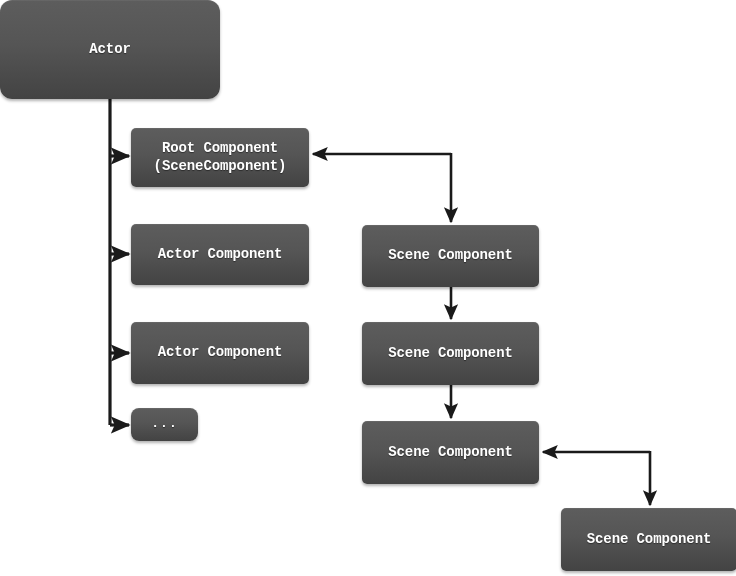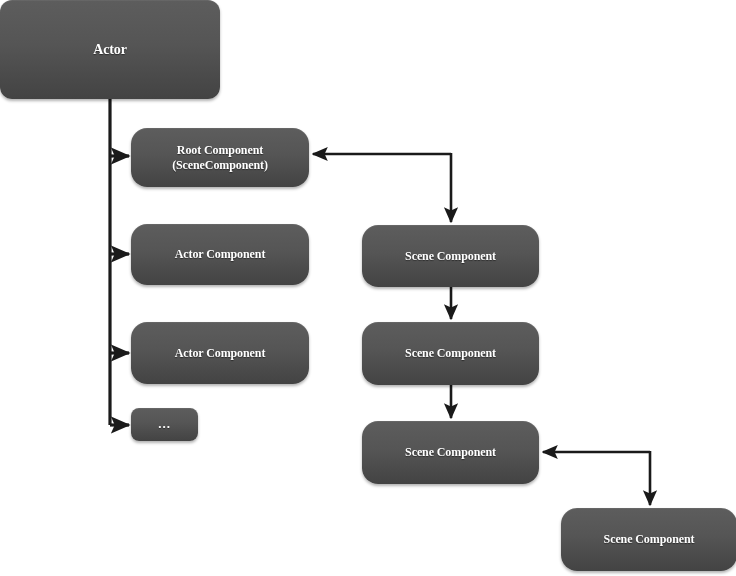--- a/index.html
+++ b/index.html
@@ -6,35 +6,35 @@
     margin: 0;
     padding: 0;
     background: #ffffff;
   }
   #canvas {
     position: relative;
     width: 736px;
     height: 576px;
     background: #ffffff;
     overflow: hidden;
-    font-family: Liberation Serif, serif;
+    font-family: Liberation Mono, monospace;
   }
   .node {
     position: absolute;
     box-sizing: border-box;
     background: linear-gradient(to bottom, #5d5d5d 0%, #555555 45%, #4a4a4a 78%, #434343 100%);
-    border-radius: 16px;
+    border-radius: 5px;
     box-shadow: 0 2px 3px rgba(0,0,0,0.30), inset 0 1px 0 rgba(255,255,255,0.06);
     display: flex;
     align-items: center;
     justify-content: center;
     text-align: center;
     color: #ffffff;
     font-weight: bold;
-    font-size: 12px;
+    font-size: 14px;
     line-height: 1.25;
     letter-spacing: -0.1px;
     text-shadow: 0 1px 1px rgba(0,0,0,0.45);
     user-select: none;
     white-space: pre-line;
   }
   .node.small {
     font-size: 13px;
     letter-spacing: 1px;
     border-radius: 8px;

